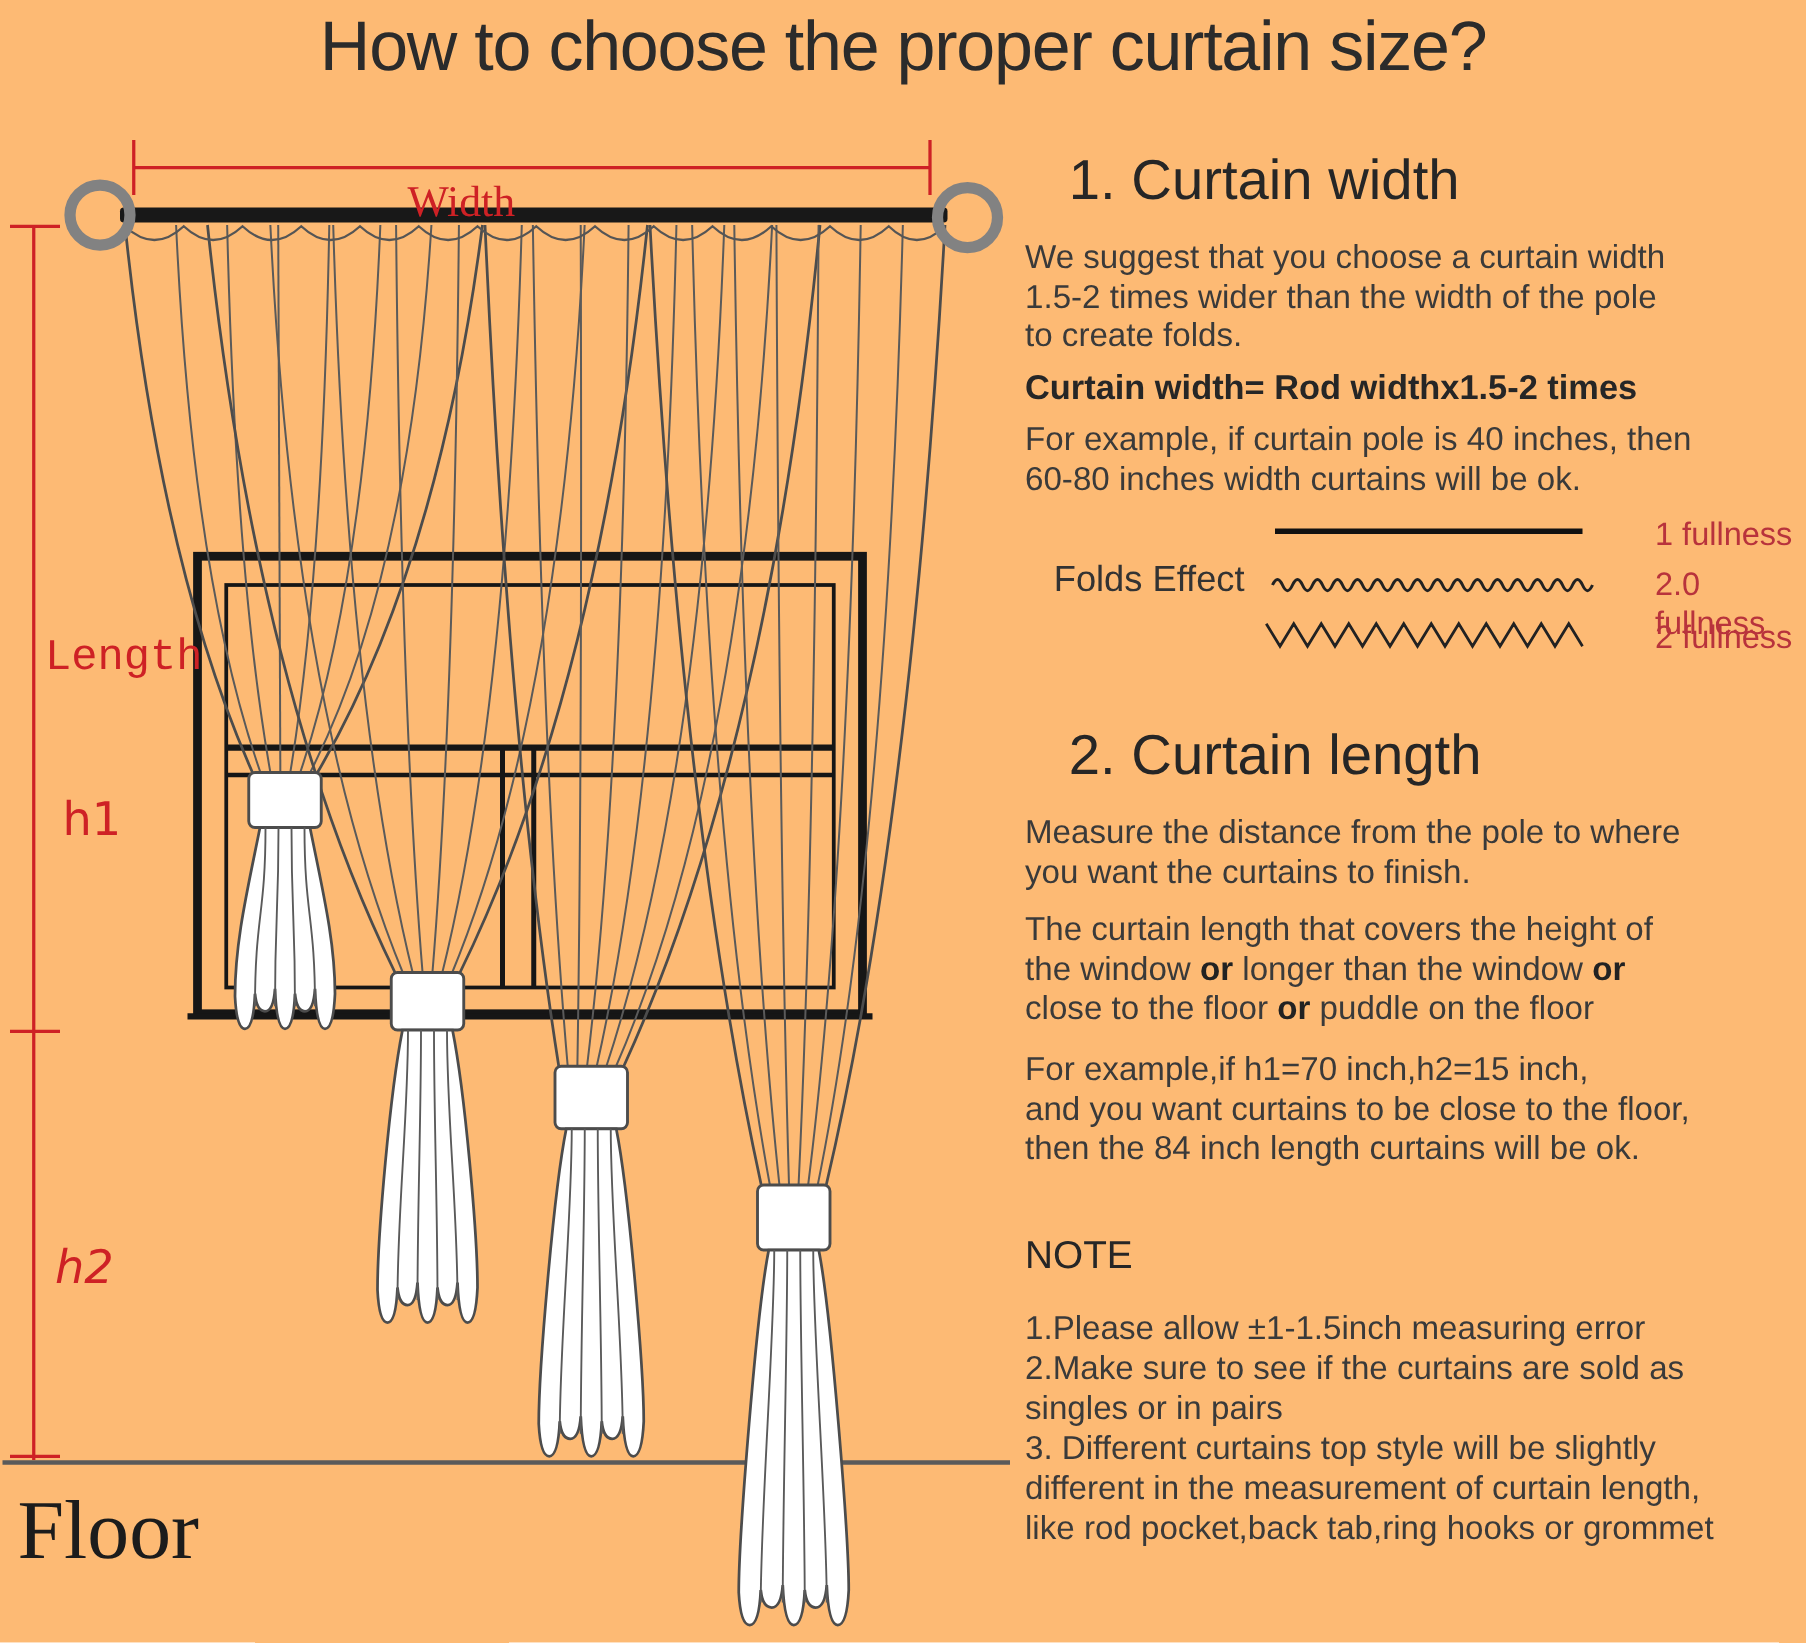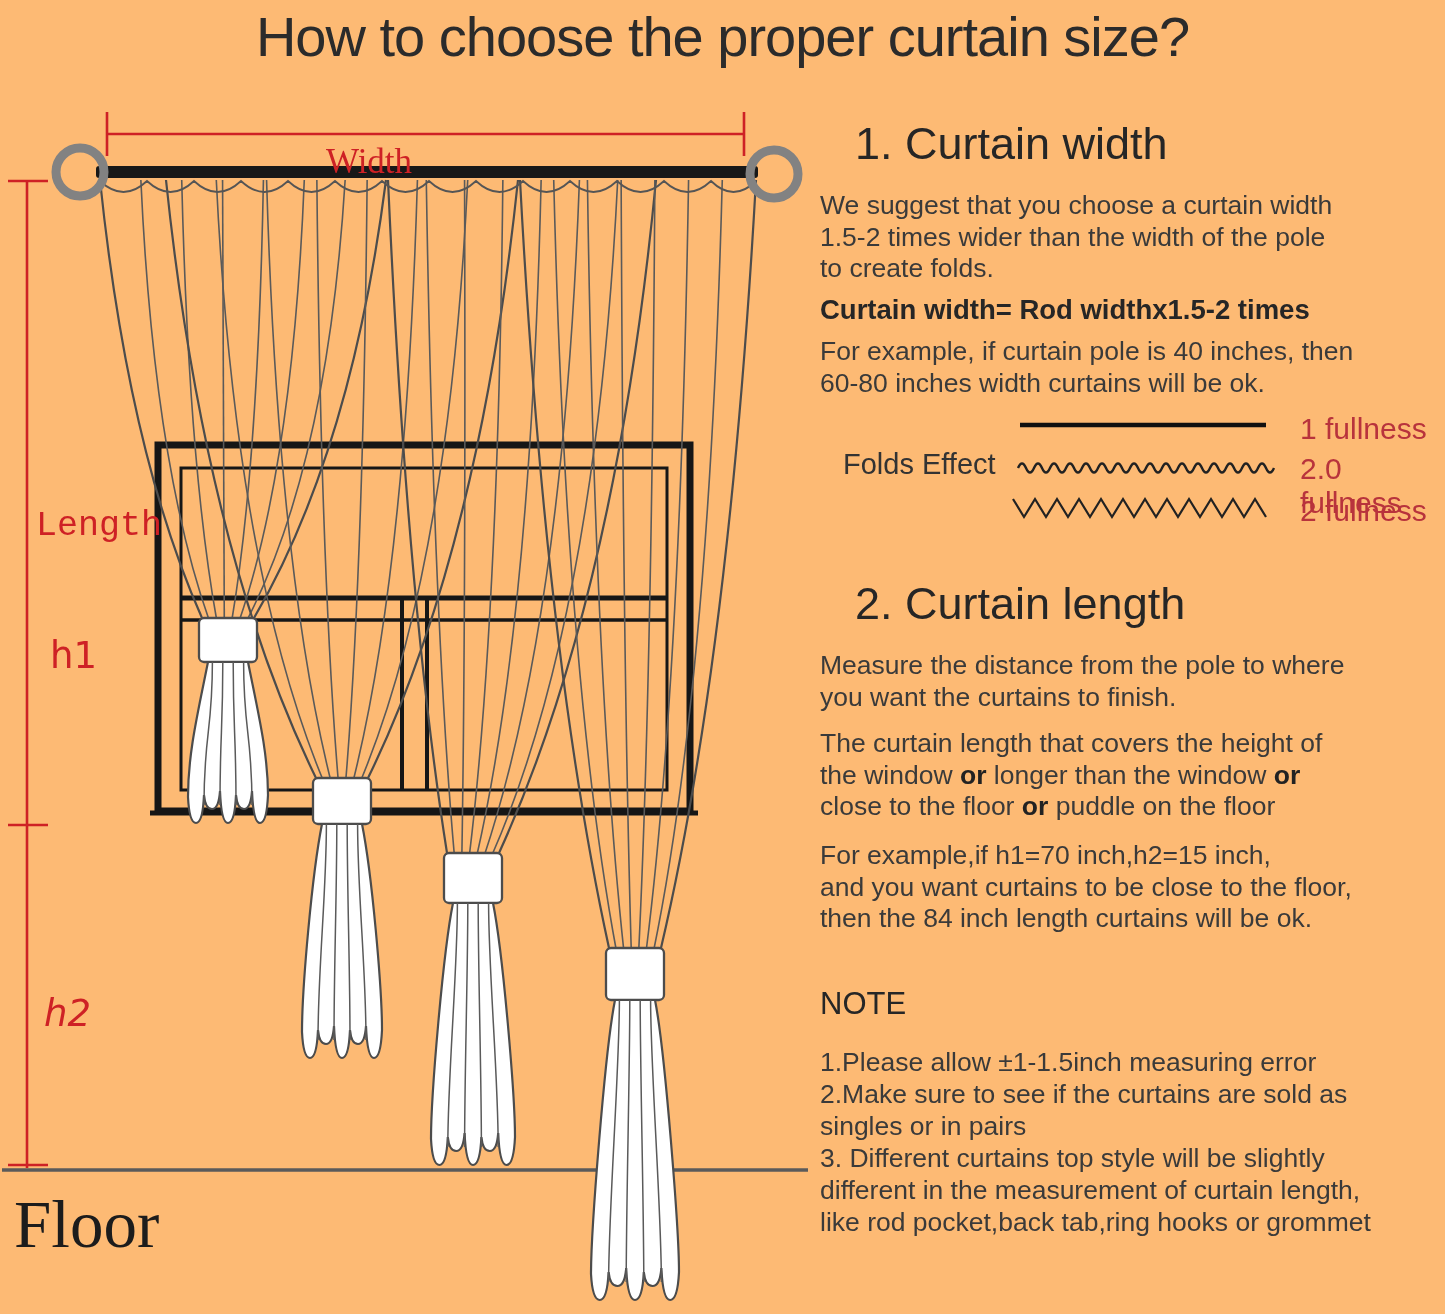--- a/index.html
+++ b/index.html
@@ -39,21 +39,21 @@
   #note-heading{left:820px;top:986px;font-size:31px;}
   .para{font-size:26.5px;line-height:31.5px;color:var(--body-gray);white-space:pre-line;}
   #width-intro{left:820px;top:190px;width:640px;}
   #width-formula{left:820px;top:294px;font-size:27.5px;font-weight:bold;color:#262626;text-align:right;}
   #width-example{left:820px;top:336px;width:640px;}
   #folds-label{left:843px;top:448px;font-size:29px;color:#333;}
   .fold-line-svg{width:262px;height:38px;}
   #fold-line-1{left:1014px;top:408px;}
   #fold-line-2{left:1014px;top:447px;}
   #fold-line-3{left:1010px;top:488px;}
-  .fullness-label{font-size:30px;color:var(--fullness-red);}
+  .fullness-label{font-size:26px;color:var(--fullness-red);margin-left:24px;}
   #fullness-1{left:1300px;top:412px;}
   #fullness-2{left:1300px;top:452px;}
   #fullness-3{left:1300px;top:494px;}
   #length-measure{left:820px;top:650px;width:640px;}
   #length-covers{left:820px;top:728px;width:640px;}
   #length-covers b{color:#222;}
   #length-example{left:820px;top:840px;width:660px;}
   .note-item{font-size:26.5px;line-height:32px;color:var(--body-gray);white-space:pre-line;}
   #note-list{left:820px;top:1046px;width:640px;}
 </style>

